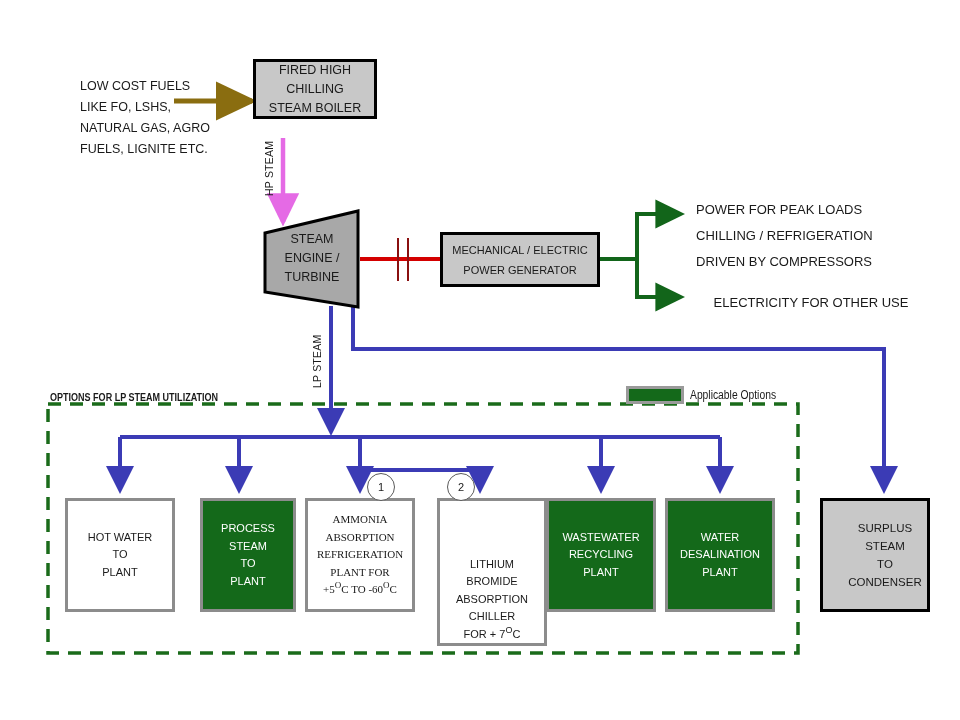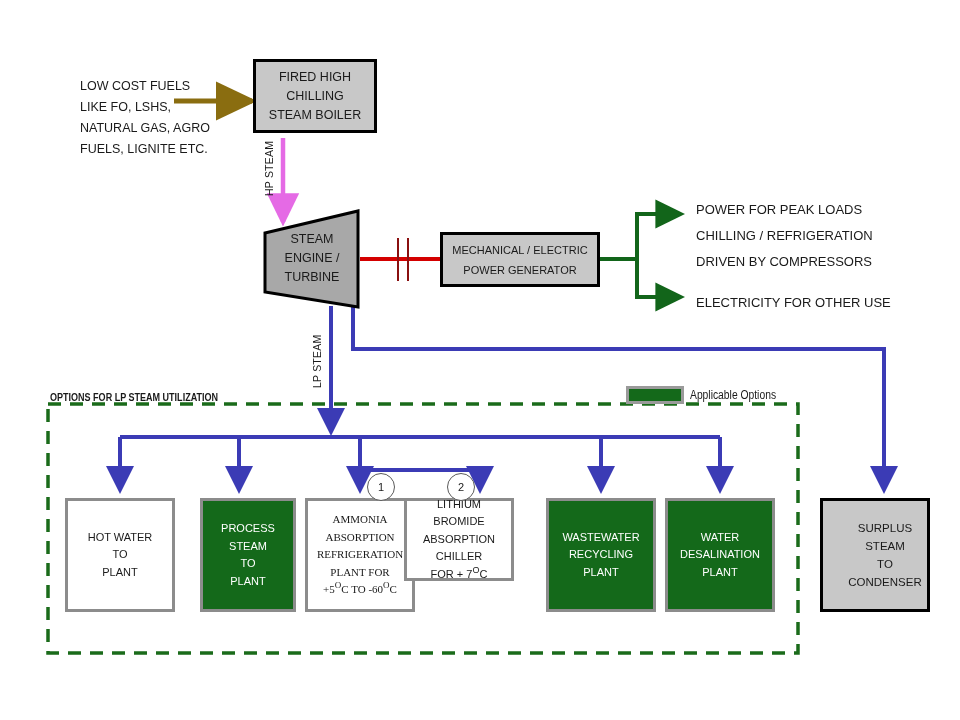--- a/index.html
+++ b/index.html
@@ -81,21 +81,21 @@
     <polygon points="265,233 358,211 358,307 265,292" fill="#a8a8a8" stroke="#000" stroke-width="3"></polygon>
 
     <rect x="48" y="404" width="750" height="249" fill="none" stroke="#1a6b1a" stroke-width="3.5" stroke-dasharray="13,9"></rect>
   </svg>
 
   <div class="fuel-text" style="left:80px;top:76px;width:170px;">LOW COST  FUELS
 LIKE FO, LSHS,
 NATURAL  GAS, AGRO
 FUELS, LIGNITE  ETC.</div>
 
-  <div class="node boiler" style="left:253px;top:59px;width:124px;height:74px;">
+  <div class="node boiler" style="left:253px;top:59px;width:124px;height:60px;">
     <span>FIRED HIGH</span>
     <span>CHILLING</span>
     <span>STEAM  BOILER</span>
   </div>
 
   <div class="vlabel" style="left:263px;top:196px;">HP STEAM</div>
 
   <div class="turbine-label" style="left:270px;top:230px;width:84px;">
     <div>STEAM</div>
     <div>ENGINE /</div>
@@ -105,21 +105,21 @@
   <div class="vlabel" style="left:311px;top:388px;">LP STEAM</div>
 
   <div class="node generator" style="left:440px;top:232px;width:160px;height:55px;">
     <span>MECHANICAL / ELECTRIC</span>
     <span>POWER  GENERATOR</span>
   </div>
 
   <div class="outtext" style="left:696px;top:197px;width:230px;">POWER FOR PEAK LOADS
 CHILLING / REFRIGERATION
 DRIVEN BY COMPRESSORS</div>
-  <div class="outtext" style="left:696px;top:290px;width:230px;">ELECTRICITY FOR OTHER  USE</div>
+  <div class="outtext" style="left:696px;top:290px;width:230px;text-align:center;">ELECTRICITY FOR OTHER  USE</div>
 
   <div class="zone-title" style="left:50px;top:391px;">OPTIONS FOR LP STEAM UTILIZATION</div>
 
   <div class="legend-swatch" style="left:626px;top:386px;width:58px;height:18px;"></div>
   <div class="legend-label" style="left:690px;top:388px;">Applicable Options</div>
 
   <div class="marker" style="left:367px;top:473px;">1</div>
   <div class="marker" style="left:447px;top:473px;">2</div>
 
   <div class="node optbox" style="left:65px;top:498px;width:110px;height:114px;">
@@ -136,21 +136,21 @@
   </div>
 
   <div class="node optbox" style="left:305px;top:498px;width:110px;height:114px;font-family:Liberation Serif, serif;">
     <span>AMMONIA</span>
     <span>ABSORPTION</span>
     <span>REFRIGERATION</span>
     <span>PLANT FOR</span>
     <span>+5<sup>O</sup>C TO -60<sup>O</sup>C</span>
   </div>
 
-  <div class="node optbox" style="left:404px;top:498px;width:110px;height:83px;">
+  <div class="node optbox" style="left:437px;top:498px;width:110px;height:148px;justify-content:flex-end;">
     <span>LITHIUM</span>
     <span>BROMIDE</span>
     <span>ABSORPTION</span>
     <span>CHILLER</span>
     <span>FOR + 7<sup>O</sup>C</span>
   </div>
 
   <div class="node optbox green" style="left:546px;top:498px;width:110px;height:114px;">
     <span>WASTEWATER</span>
     <span>RECYCLING</span>

